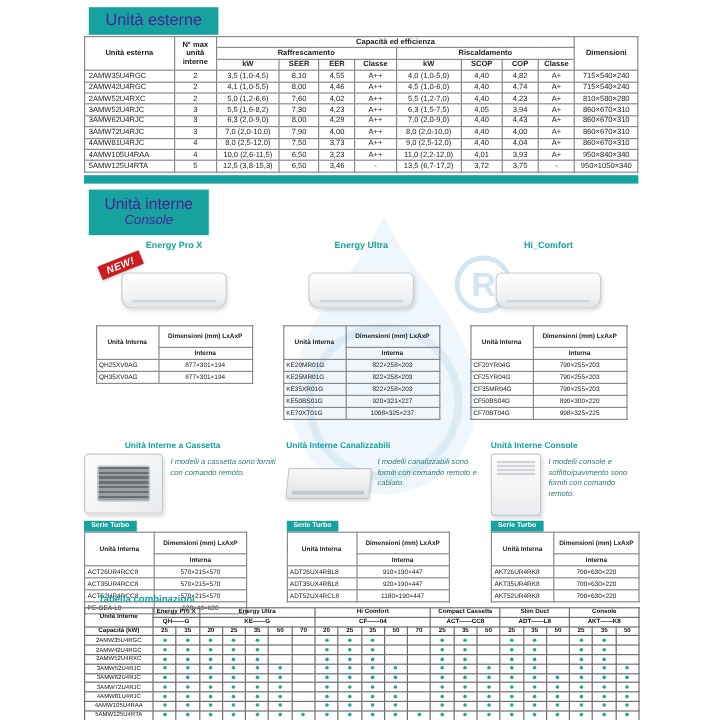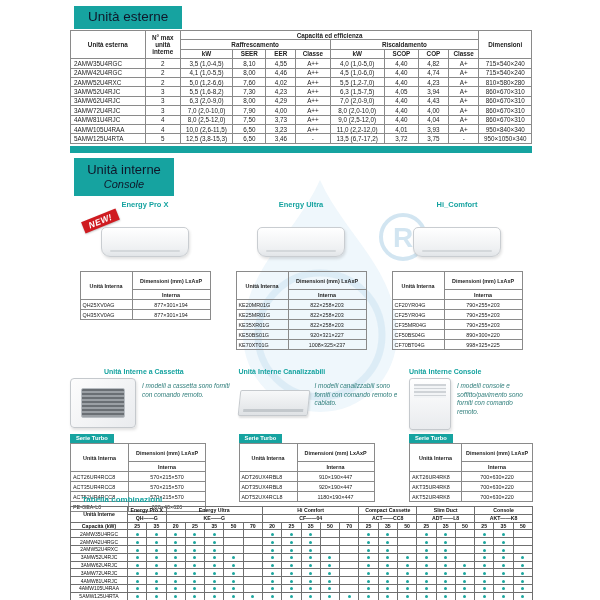--- a/index.html
+++ b/index.html
@@ -5,21 +5,21 @@
   * { margin:0; padding:0; box-sizing:border-box; }
   body { font-family:"Liberation Sans", sans-serif; background:#fff; }
   .page { position:relative; width:600px; height:600px; background:#fff; overflow:hidden; }
 
   
   .watermark { position:absolute; left:225px; top:175px; width:230px; height:260px; z-index:0; opacity:.45; pointer-events:none; }
 
   .layer { position:relative; z-index:1; }
 
   
-  .badge-teal { position:absolute; background:#16a3a0; color:#0f172a; }
+  .badge-teal { position:absolute; background:#16a3a0; color:#4c1d95; }
   .badge-esterne { left:74px; top:6px; padding:3px 14px 5px; font-size:13.5px; }
   .badge-interne { left:74px; top:158px; width:100px; padding:4px 6px 6px; text-align:center; }
   .badge-interne .l1 { font-size:13px; }
   .badge-interne .l2 { font-size:11px; font-style:italic; margin-top:1px; }
 
   
   .outdoor-table { position:absolute; left:70px; top:30px; width:462px; border-collapse:collapse; font-size:6.3px; color:#222; }
   .outdoor-table th, .outdoor-table td { border:0.5px solid #8a8a8a; text-align:center; padding:0 1px; height:9.4px; }
   .outdoor-table th { font-weight:bold; font-size:6.3px; }
   .outdoor-table td:first-child { text-align:left; padding-left:3px; }

